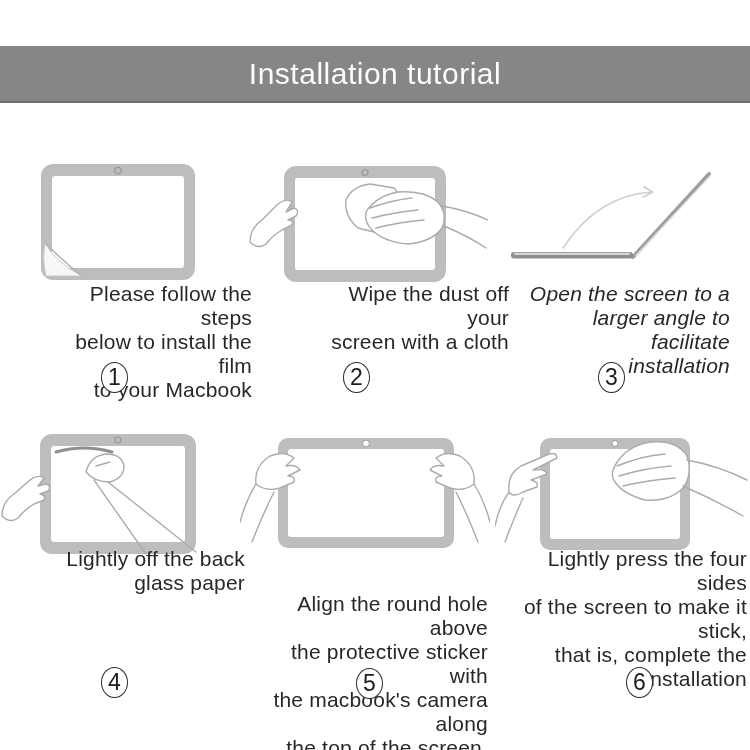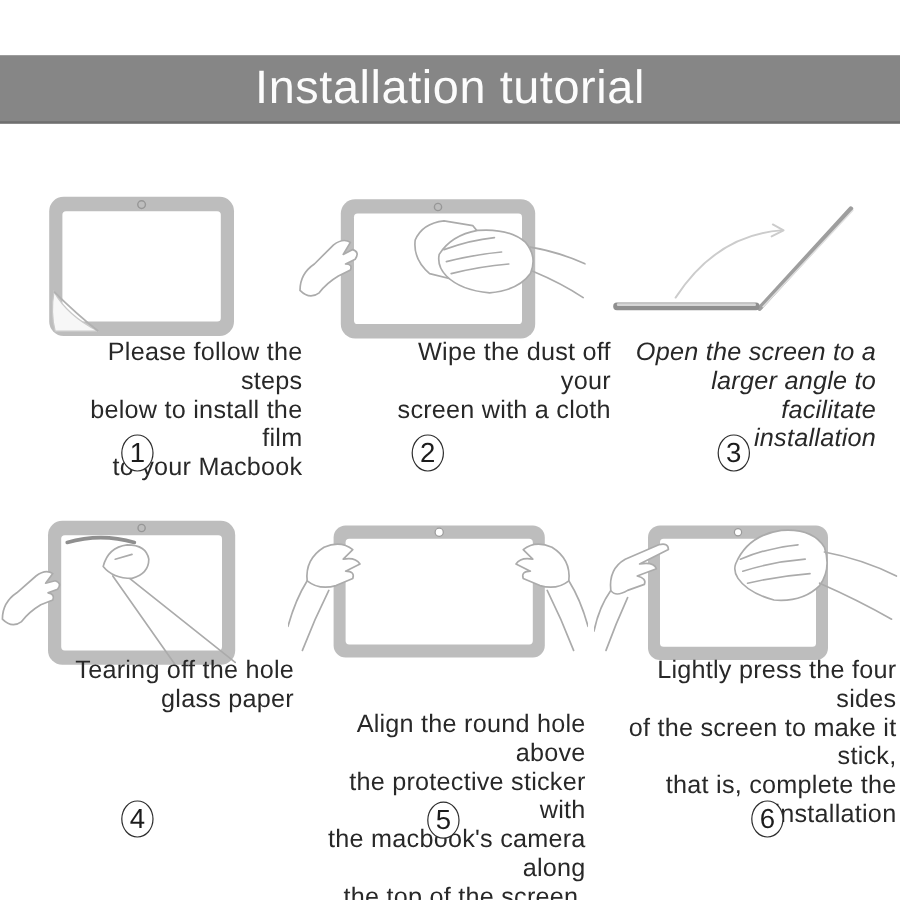--- a/index.html
+++ b/index.html
@@ -6,21 +6,21 @@
   body{
     width:750px;height:750px;position:relative;background:#ffffff;
     font-family:"Liberation Sans","DejaVu Sans",sans-serif;overflow:hidden;
   }
   .header{
     position:absolute;left:0;top:46px;width:750px;height:55px;
     background:#868686;border-bottom:2px solid #6f6f6f;
     display:flex;align-items:center;justify-content:center;
   }
   .header-title{
-    color:#fcfcfc;font-size:39px;font-weight:400;letter-spacing:0.5px;
+    color:#fcfcfc;font-size:30px;font-weight:400;letter-spacing:0.5px;
   }
   .step-icon{position:absolute;}
   .step-text{
     position:absolute;font-size:21px;line-height:24px;color:#282828;
     letter-spacing:0.2px;white-space:pre-line;text-align:right;
   }
   .step-num{
     position:absolute;width:27px;height:31px;border:1.6px solid #2c2c2c;
     border-radius:50%;display:flex;align-items:center;justify-content:center;
     font-size:23px;color:#1c1c1c;box-sizing:border-box;background:#fff;
@@ -86,21 +86,21 @@
     <rect x="40" y="6" width="156" height="120" rx="12" fill="#bdbdbd"></rect>
     <rect x="51" y="18" width="134" height="96" rx="3" fill="#ffffff"></rect>
     <circle cx="118" cy="12" r="3" fill="#bdbdbd" stroke="#979797" stroke-width="1.2"></circle>
     <path class="hand" d="M 2,88 Q 2,74 14,66 L 30,52 Q 38,46 44,50 L 38,58 L 46,56 Q 52,58 48,63 L 40,66 Q 46,67 44,72 L 34,76 Q 24,82 18,90 Q 10,96 2,88 Z"></path>
     <path d="M 56,24 Q 84,16 112,24" stroke="#8f8f8f" stroke-width="3" fill="none" stroke-linecap="round"></path>
     <path class="ln" d="M 108,54 L 196,124 M 94,52 L 146,126"></path>
     <path class="hand" d="M 86,44 Q 90,28 106,26 Q 122,26 124,38 Q 124,50 110,54 Q 94,54 86,44 Z"></path>
     <path class="ln" d="M 96,38 L 110,34"></path>
   </svg>
 </div>
-<div class="step-text" style="left:40px;top:547px;width:205px;">Tearing off the hole
+<div class="step-text" style="left:40px;top:547px;width:205px;">Lightly off the back
 glass paper</div>
 <div class="step-num" style="left:101px;top:667px;">4</div>
 
 <div class="step-icon" style="left:240px;top:430px;">
   <svg width="250" height="125" viewBox="0 0 250 125">
     <rect x="38" y="8" width="176" height="110" rx="10" fill="#bdbdbd"></rect>
     <rect x="48" y="19" width="156" height="88" rx="3" fill="#ffffff"></rect>
     <circle cx="126" cy="13.5" r="3.4" fill="#ffffff" stroke="#9a9a9a" stroke-width="1"></circle>
     <path class="ln" d="M 0,92 Q 6,70 16,54 M 12,112 Q 22,86 34,62"></path>
     <path class="hand" d="M 16,54 Q 14,36 30,26 Q 44,20 54,28 L 46,36 Q 56,34 60,40 L 48,46 Q 56,46 54,52 L 40,58 Q 26,62 16,54 Z"></path>

